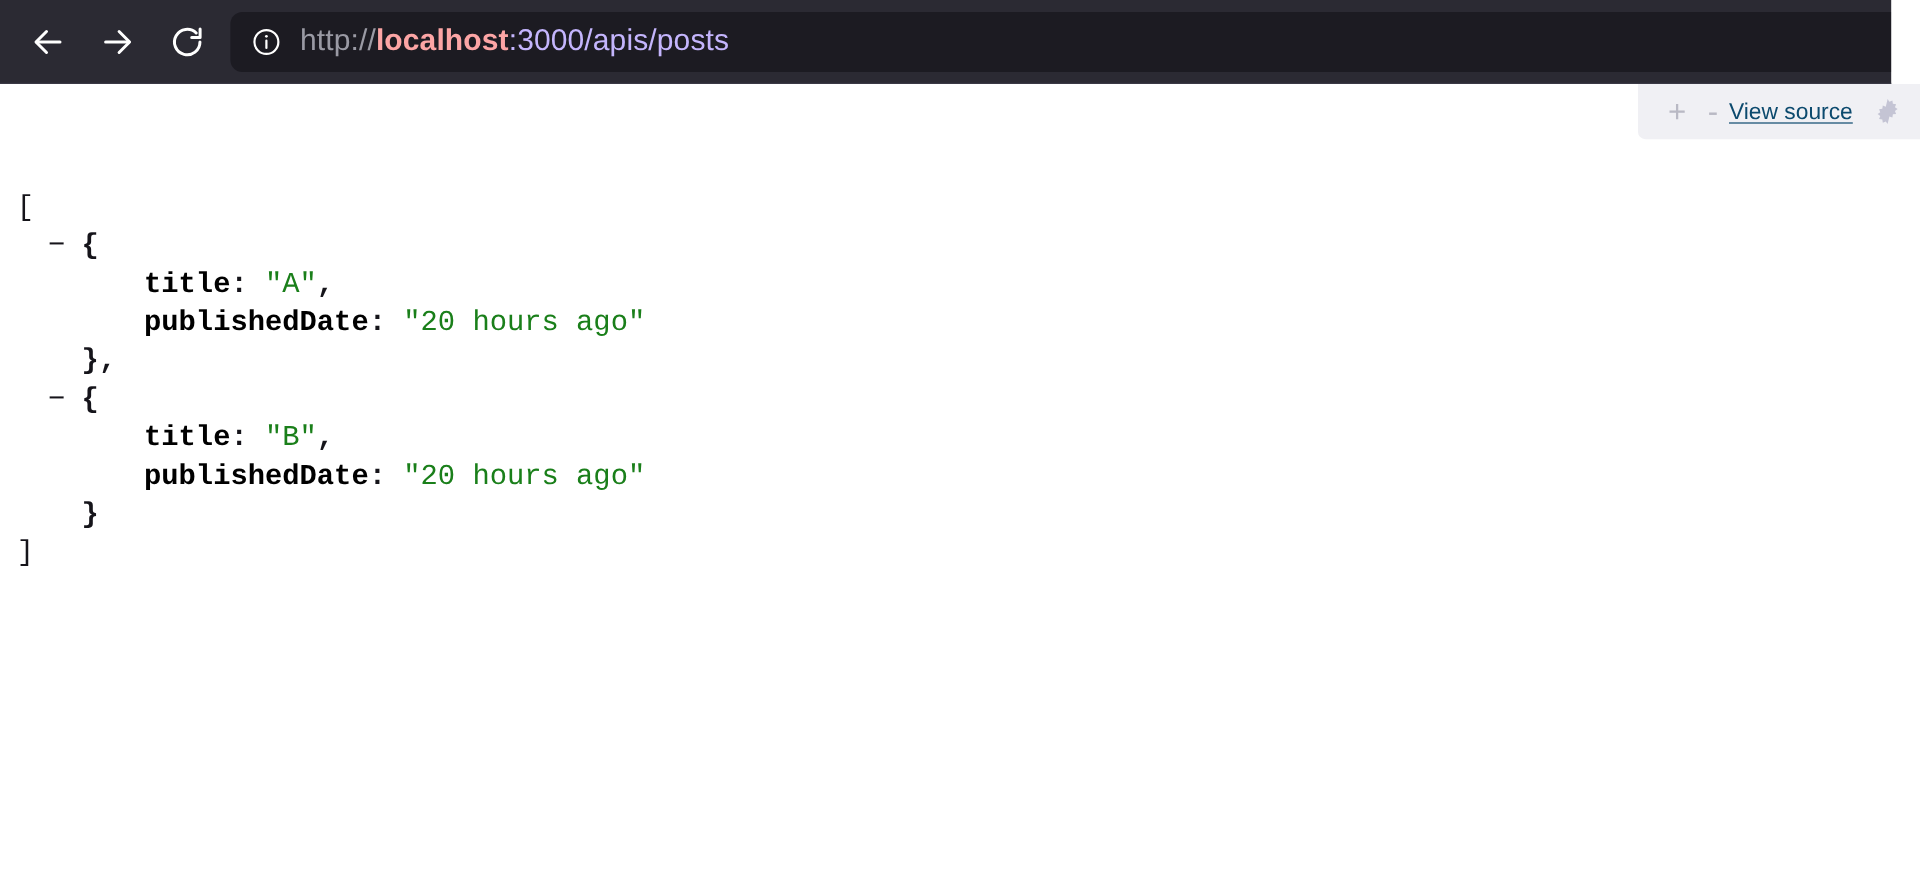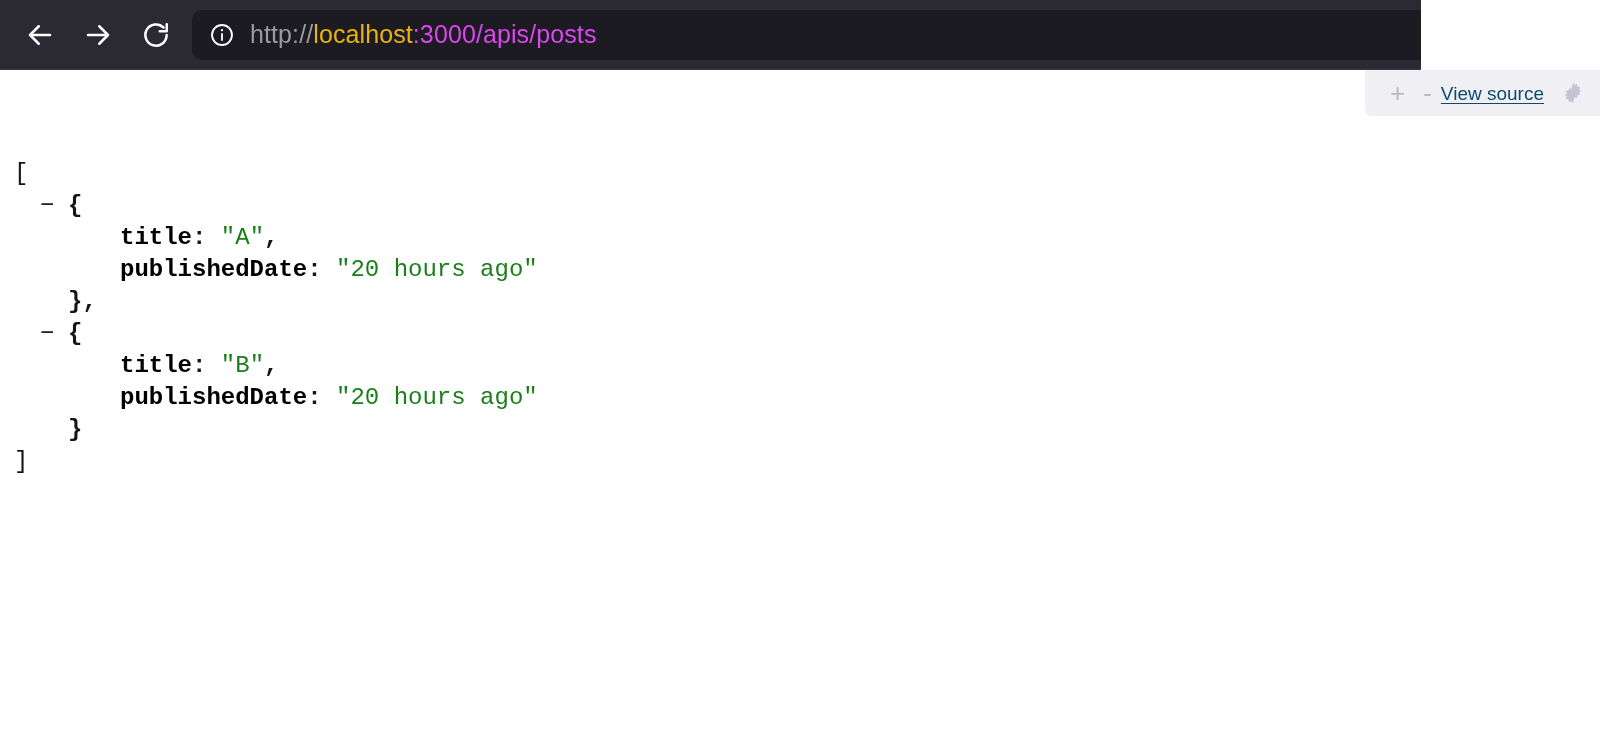--- a/index.html
+++ b/index.html
@@ -8,21 +8,21 @@
     width: 1600px;
     height: 742px;
     overflow: hidden;
     background: #ffffff;
     font-family: "Liberation Sans", sans-serif;
   }
 
   
   .browser-chrome {
     position: relative;
-    width: 1421px;
+    width: 1576px;
     height: 70px;
     background: #2b2a33;
     border-bottom: 1px solid #3a3945;
     display: flex;
     align-items: center;
     overflow: hidden;
   }
 
   .nav-buttons {
     display: flex;
@@ -75,22 +75,22 @@
     font-family: "Liberation Sans", sans-serif;
     font-size: 25px;
     line-height: 1;
     letter-spacing: 0.1px;
     white-space: nowrap;
     color: #b1b1bb;
     display: flex;
     align-items: baseline;
   }
   .url-scheme { color: #9a9aa4; }
-  .url-host   { color: #eab308; font-weight: 400; }
-  .url-rest   { color: #d946ef; }
+  .url-host   { color: #fca5a5; font-weight: 700; }
+  .url-rest   { color: #c4b5fd; }
 
   
   .page {
     position: relative;
     width: 1600px;
     height: 672px;
     background: #ffffff;
     overflow: hidden;
   }
 

